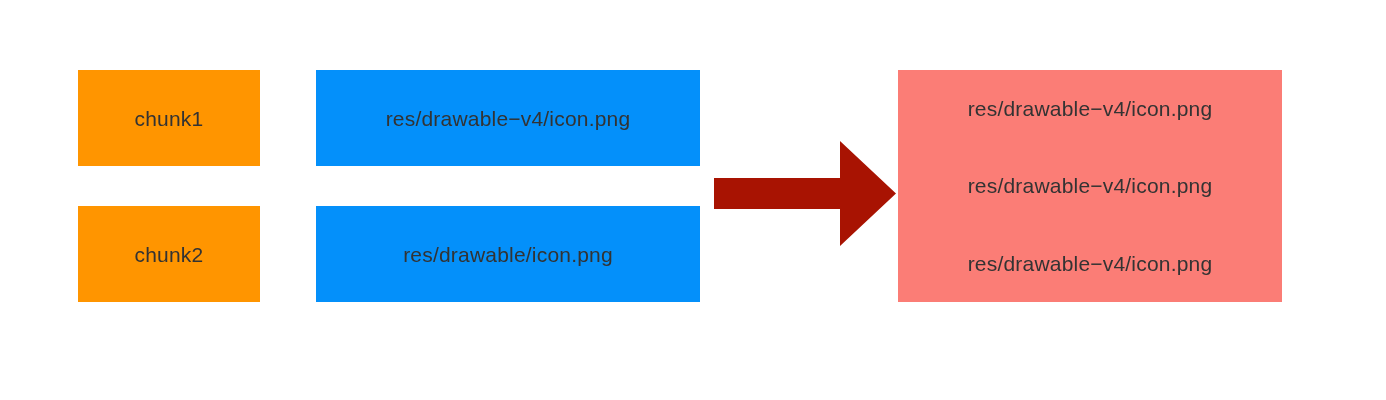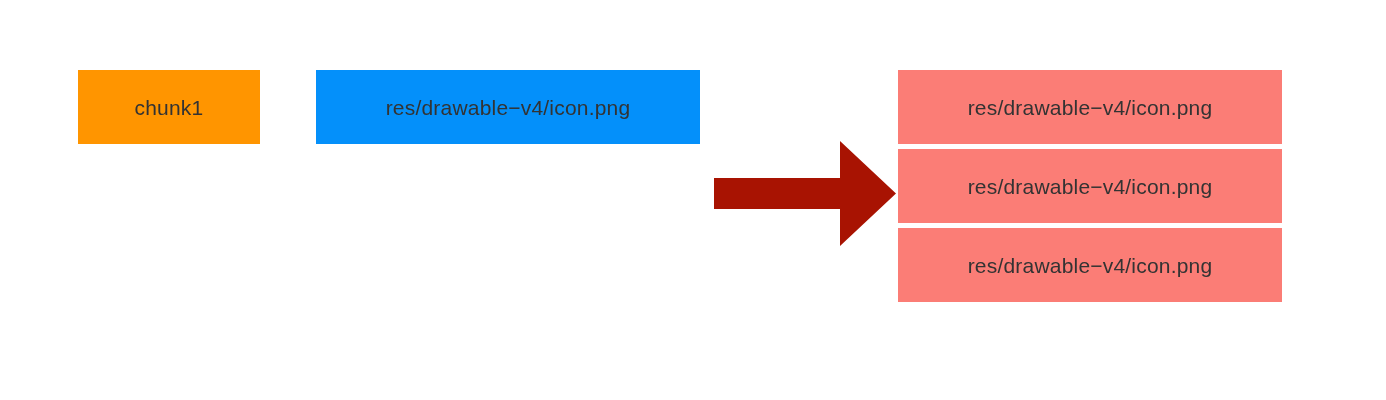--- a/index.html
+++ b/index.html
@@ -54,21 +54,21 @@
     height: 232px;
   }
   #results-column {
     left: 898px;
     top: 70px;
     width: 384px;
     height: 232px;
   }
 
   .column .cell {
-    height: 74px;
+    height: 96px;
   }
 
   .cell.chunk   { background: #FF9500; }
   .cell.source  { background: #0490FA; }
   .cell.result  { background: #FB7D76; }
 
   
   #transform-arrow {
     position: absolute;
     left: 714px;
@@ -84,25 +84,31 @@
 </style>
 </head>
 <body>
 
 <div id="diagram">
 
   <div id="chunks-column" class="column">
     <div class="cell chunk">
       <span>chunk1</span>
     </div>
+    <div class="cell chunk">
+      <span>chunk2</span>
+    </div>
   </div>
 
   <div id="sources-column" class="column">
     <div class="cell source">
       <span>res/drawable−v4/icon.png</span>
+    </div>
+    <div class="cell source">
+      <span>res/drawable/icon.png</span>
     </div>
   </div>
 
   <div id="transform-arrow">
     <svg viewBox="0 0 182 105" preserveAspectRatio="none" aria-hidden="true">
       <polygon points="0,37 126,37 126,0 182,52.5 126,105 126,68 0,68" fill="#A81302"></polygon>
     </svg>
   </div>
 
   <div id="results-column" class="column">

